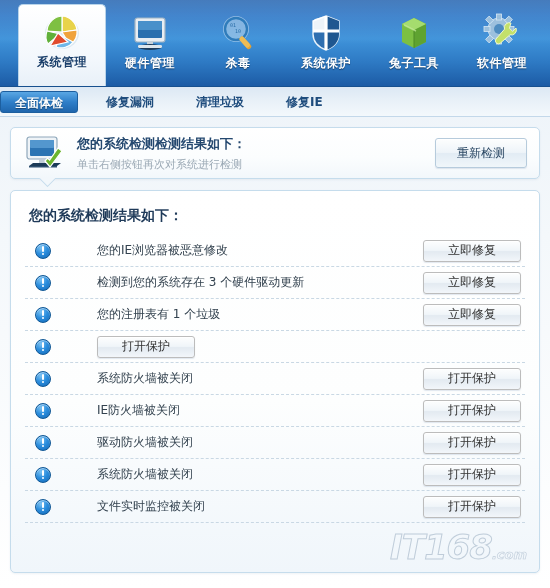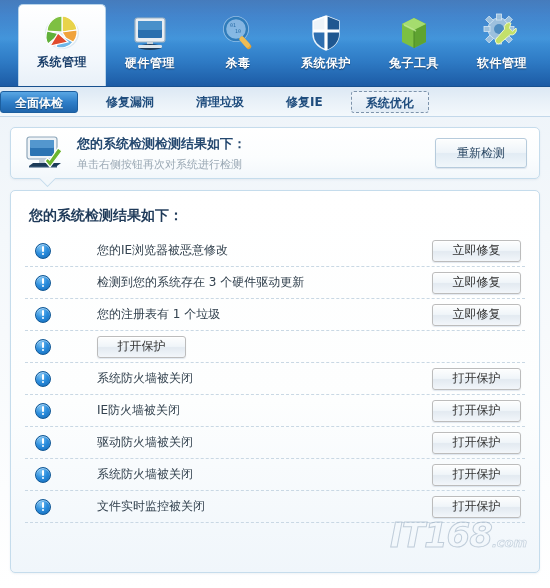--- a/index.html
+++ b/index.html
@@ -248,33 +248,33 @@
     border-radius: 50%;
   }
   .row-label {
     flex: 1 1 auto;
     font-size: 12px;
     color: #33424f;
     white-space: nowrap;
     overflow: hidden;
   }
   .btn-action {
-    width: 89px;
+    width: 98px;
     height: 22px;
     flex: 0 0 auto;
     background: linear-gradient(to bottom, #fdfefe 0%, #f0f5f9 47%, #e3eaf1 53%, #f2f6fa 100%);
     border: 1px solid #bcbcbc;
     color: #333333;
   }
 
   
   .watermark {
     position: absolute;
     right: 12px;
-    bottom: 20px;
+    bottom: 8px;
     font-family: "DejaVu Sans", "Liberation Sans", sans-serif;
     font-size: 34px;
     font-weight: bold;
     font-style: italic;
     color: rgba(255,255,255,0.0);
     -webkit-text-stroke: 1px rgba(150,170,190,0.55);
     letter-spacing: -1px;
     pointer-events: none;
     user-select: none;
     line-height: 1;
@@ -395,23 +395,20 @@
     </div>
     <div class="tab">
       <span>修复漏洞</span>
     </div>
     <div class="tab">
       <span>清理垃圾</span>
     </div>
     <div class="tab">
       <span>修复IE</span>
     </div>
-    <div class="tab focused">
-      <span>系统优化</span>
-    </div>
   </div>
 
   <div class="content">
 
     <div class="infopanel">
       <span class="tail"></span>
 
       <span class="monitor-icon">
         <svg class="ico" viewBox="0 0 44 40">
           <rect x="4" y="4" width="30" height="22" rx="2.5" fill="#eef3f7" stroke="#8fa8bb" stroke-width="1.2"></rect>

